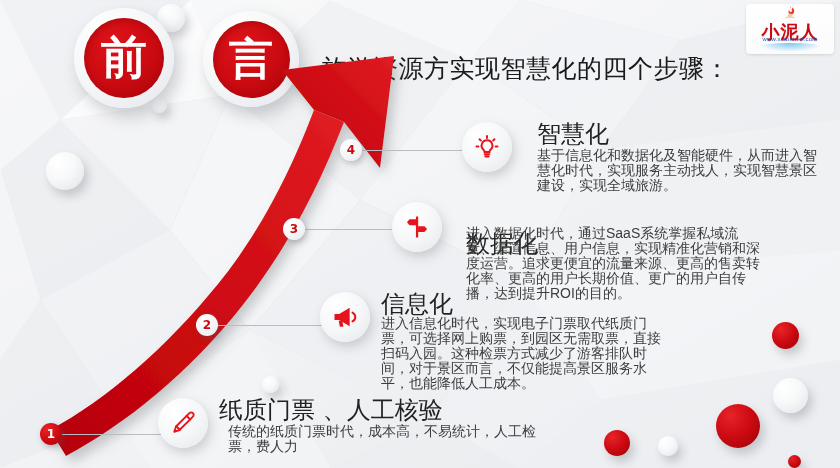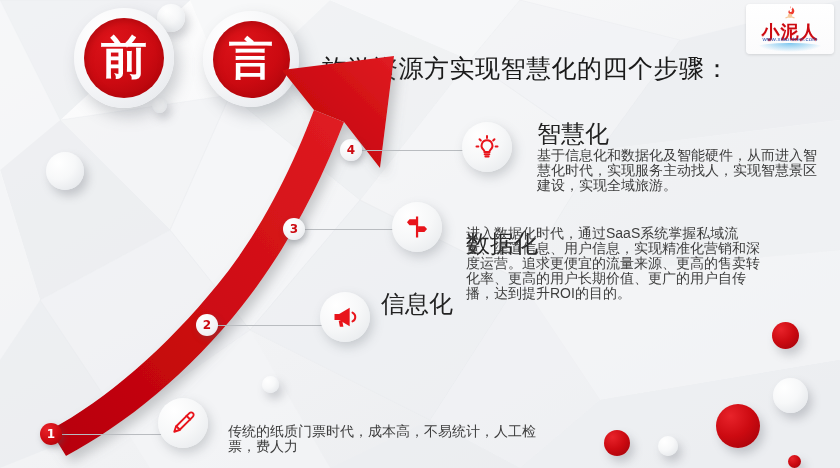--- a/index.html
+++ b/index.html
@@ -224,30 +224,32 @@
     <span>4</span>
   </div>
 
   <div class="step-icon" style="left:158px;top:398px;">
     <svg width="28" height="28" viewBox="0 0 24 24" fill="none" stroke="#e8141b" stroke-width="1.6" stroke-linecap="round" stroke-linejoin="round">
       <path d="M17.5 3.5a2.1 2.1 0 0 1 3 3L9 18l-4.5 1.5L6 15z"></path>
       <path d="M15 5.8l3.2 3.2"></path>
       <path d="M6.3 14.8l3 3"></path>
     </svg>
   </div>
+  <div class="step-title" style="left:219px;top:394px;">纸质门票 、人工核验</div>
   <div class="step-desc" style="left:228px;top:424px;width:330px;">传统的纸质门票时代，成本高，不易统计，人工检票，费人力</div>
 
   <div class="step-icon" style="left:320px;top:292px;">
     <svg width="28" height="28" viewBox="0 0 24 24">
       <path d="M3 9.5h4l9-5.5v16l-9-5.5H3z" fill="#e8141b"></path>
       <path d="M18.4 8.2a4.2 4.2 0 0 1 0 7.6" fill="none" stroke="#e8141b" stroke-width="1.7" stroke-linecap="round"></path>
       <path d="M6.6 15.2l1 5.1h3l-.9-5.1z" fill="#e8141b"></path>
     </svg>
   </div>
   <div class="step-title" style="left:381px;top:288px;">信息化</div>
+  <div class="step-desc" style="left:381px;top:316px;width:293px;">进入信息化时代，实现电子门票取代纸质门票，可选择网上购票，到园区无需取票，直接扫码入园。这种检票方式减少了游客排队时间，对于景区而言，不仅能提高景区服务水平，也能降低人工成本。</div>
 
   <div class="step-icon" style="left:392px;top:202px;">
     <svg width="28" height="28" viewBox="0 0 24 24">
       <rect x="11.1" y="3" width="1.9" height="18" fill="#e8141b"></rect>
       <path d="M11.2 5.4H5.6L3.4 7.9l2.2 2.5h5.6z" fill="#e8141b"></path>
       <path d="M12.9 11.3h5.5l2.2 2.5-2.2 2.5h-5.5z" fill="#e8141b"></path>
     </svg>
   </div>
   <div class="step-title" style="left:466px;top:198px;margin-top:30px;">数据化</div>
   <div class="step-desc" style="left:466px;top:226px;width:298px;">进入数据化时代，通过SaaS系统掌握私域流量、渠道信息、用户信息，实现精准化营销和深度运营。追求更便宜的流量来源、更高的售卖转化率、更高的用户长期价值、更广的用户自传播，达到提升ROI的目的。</div>

